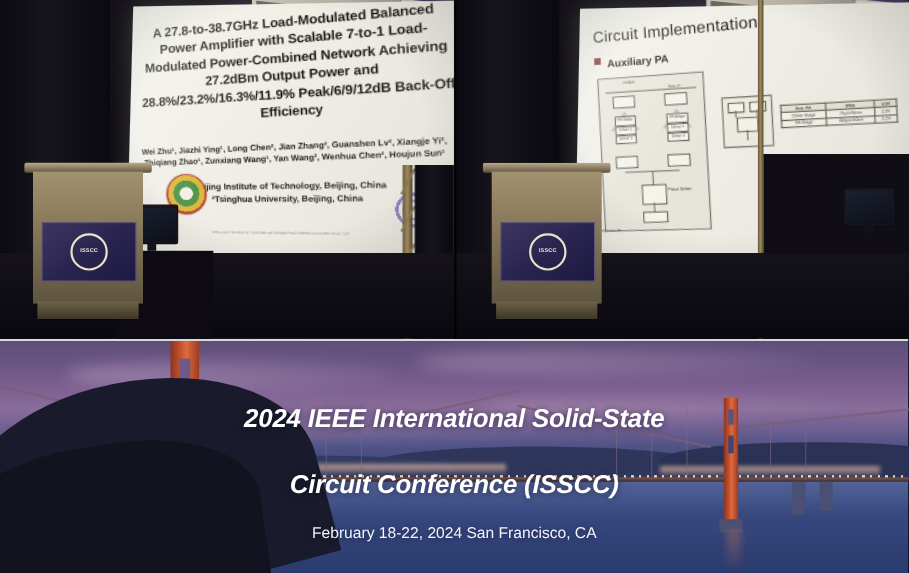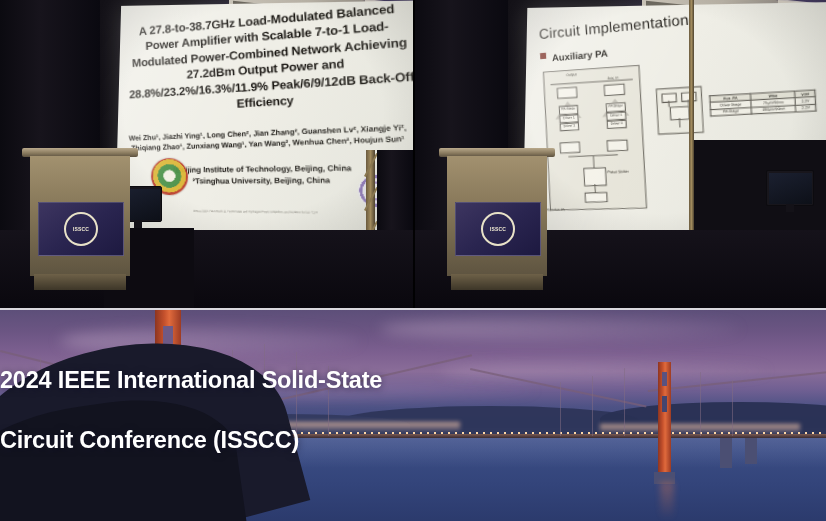--- a/index.html
+++ b/index.html
@@ -159,22 +159,22 @@
   .tower-gap{position:absolute;background:#6e5a86;}
   .deck{position:absolute;height:4px;background:linear-gradient(180deg,#7a5a52,#3a2c34);}
   .deck-lights{position:absolute;height:2px;
     background:repeating-linear-gradient(90deg,#ffd9a8 0 2px,rgba(255,200,150,0) 2px 7px);filter:blur(.5px);}
   .cable{position:absolute;background:rgba(120,95,120,.75);transform-origin:left bottom;}
   .hanger{position:absolute;width:1px;background:rgba(130,108,132,.55);}
   .pier{position:absolute;background:#4b4f73;}
   .reflect{position:absolute;filter:blur(3px);opacity:.45;
     background:linear-gradient(180deg,rgba(220,120,80,.8),rgba(220,120,80,0));}
 
-  .btitle{position:absolute;width:100%;color:#fff;font-weight:700;
-    font-size:23.5px;letter-spacing:-.2px;text-shadow:0 1px 7px rgba(20,18,45,.60);}
+  .btitle{position:absolute;width:100%;text-align:center;color:#fff;font-weight:700;
+    font-size:23.5px;letter-spacing:-.2px;text-shadow:0 1px 7px rgba(20,18,45,.60);font-style:italic;}
   .bdate{position:absolute;width:100%;text-align:center;color:#f2f4fb;font-weight:400;
     font-size:14.2px;text-shadow:0 1px 6px rgba(20,18,45,.6);}
   .seam{position:absolute;left:413px;top:0;width:2px;height:308px;background:#000;opacity:.85;}
 </style>
 </head>
 <body>
 
 <div id="stage">
 
   <div class="photo left">
@@ -406,15 +406,16 @@
     <div class="pier" style="left:654px;top:162px;width:21px;height:12px;"></div>
     <div class="pier" style="left:720px;top:128px;width:12px;height:30px;"></div>
     <div class="pier" style="left:745px;top:128px;width:12px;height:26px;"></div>
     <div class="reflect" style="left:660px;top:172px;width:14px;height:38px;"></div>
 
     <div class="headland"></div>
     <div class="headland2"></div>
 
     <div class="btitle" style="top:57px;">2024 IEEE International Solid-State</div>
     <div class="btitle" style="top:117px;">Circuit Conference (ISSCC)</div>
+    <div class="bdate" style="top:167px;">February 18-22, 2024 San Francisco, CA</div>
   </div>
 
 </div>
 
 </body></html>

